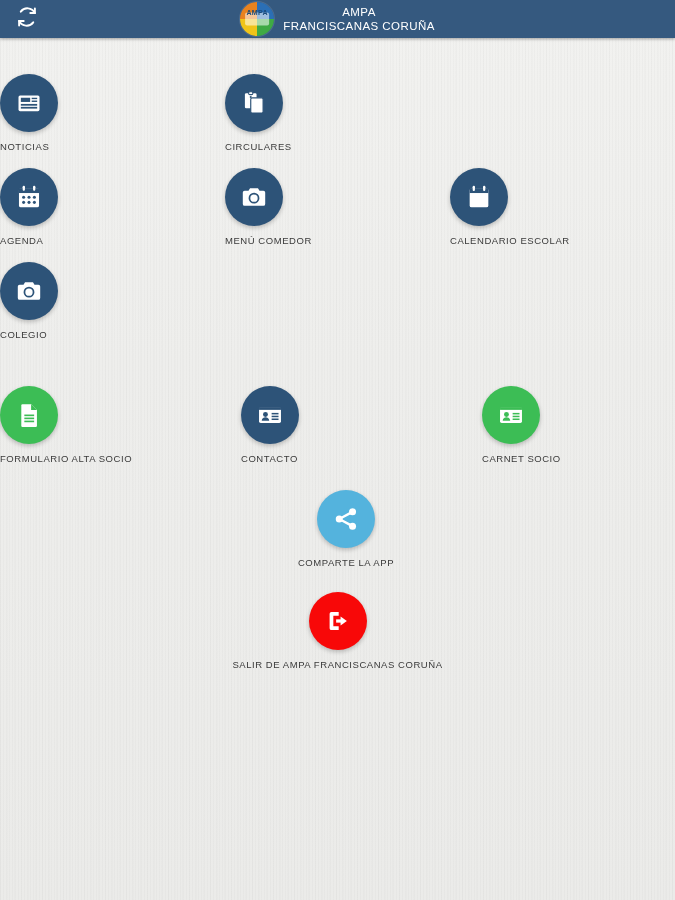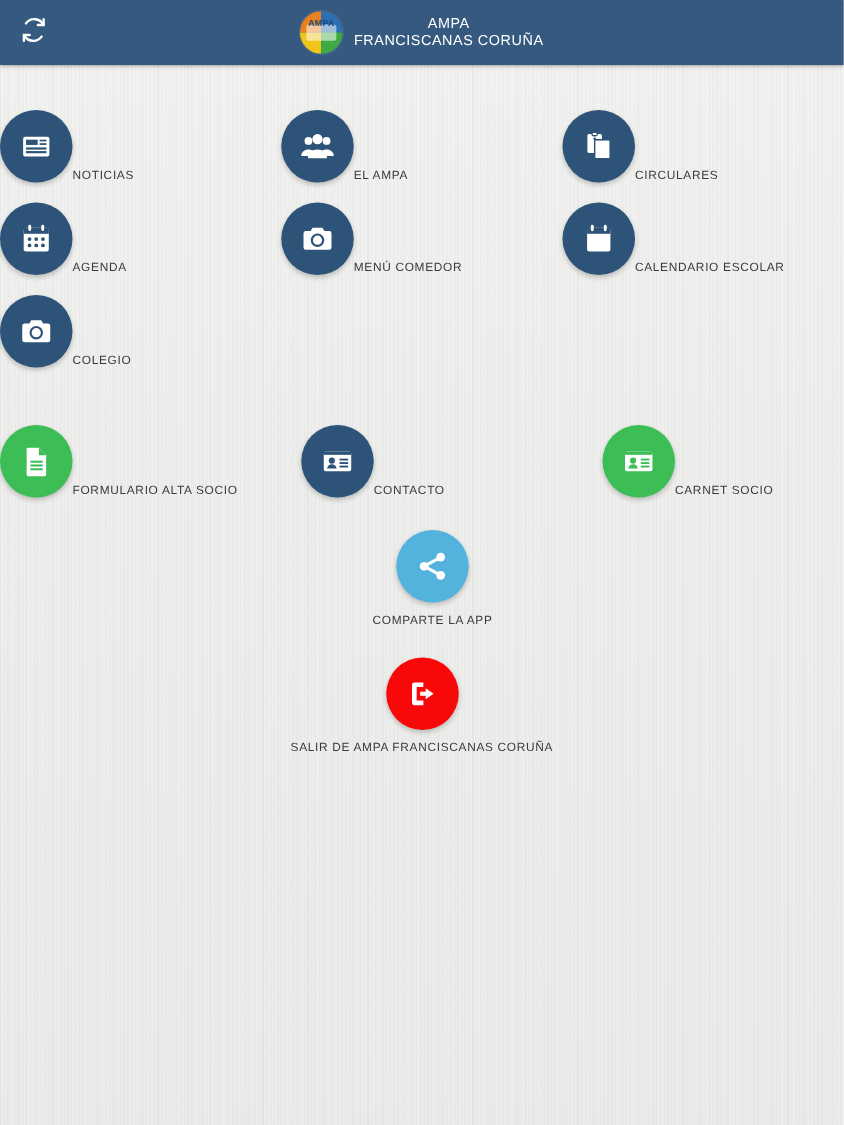--- a/index.html
+++ b/index.html
@@ -18,21 +18,21 @@
         rgba(255,255,255,0) 1px, rgba(255,255,255,0) 3px),
       repeating-linear-gradient(90deg,
         rgba(0,0,0,0.012) 0px, rgba(0,0,0,0.012) 1px,
         rgba(255,255,255,0) 1px, rgba(255,255,255,0) 7px),
       linear-gradient(180deg, #f2f2f0 0%, #eeeeec 40%, #ebebe9 100%);
   }
 
   
   #app-header {
     position:relative;
-    height:52px;
+    height:38px;
     background:#35597f;
     display:flex;
     align-items:center;
     box-shadow:0 1px 3px rgba(0,0,0,0.35);
   }
 
   #refresh-button {
     position:absolute;
     left:12px; top:50%;
     transform:translateY(-50%);
@@ -94,22 +94,22 @@
     padding-top:36px;
   }
 
   .grid-row {
     display:flex;
     margin-bottom:16px;
   }
   .grid-cell {
     width:33.3333%;
     display:flex;
-    flex-direction:row;
-    align-items:flex-end;
+    flex-direction:column;
+    align-items:flex-start;
     text-align:center;
   }
   .grid-cell.empty { visibility:hidden; }
 
   .tile-circle {
     width:58px; height:58px;
     border-radius:50%;
     display:flex;
     align-items:center;
     justify-content:center;
@@ -187,35 +187,20 @@
             <rect x="14.3" y="7.5" width="4.7" height="1.2" fill="#2d5378"></rect>
             <rect x="14.3" y="9.9" width="4.7" height="1.2" fill="#2d5378"></rect>
             <rect x="5" y="12.8" width="14" height="1.5" fill="#2d5378"></rect>
             <rect x="5" y="15.3" width="14" height="1.5" fill="#2d5378"></rect>
           </svg>
         </span>
       </div>
       <div class="tile-label">NOTICIAS</div>
     </div>
 
-    <div class="grid-cell">
-      <div class="tile-circle blue">
-        <span>
-          <svg width="30" height="30" viewBox="0 0 24 24" fill="#ffffff">
-            <circle cx="6.2" cy="8.6" r="2.5"></circle>
-            <circle cx="17.8" cy="8.6" r="2.5"></circle>
-            <path d="M1.6 18.2c0-2.6 2.1-4.2 4.6-4.2s4.6 1.6 4.6 4.2z"></path>
-            <path d="M13.2 18.2c0-2.6 2.1-4.2 4.6-4.2s4.6 1.6 4.6 4.2z"></path>
-            <circle cx="12" cy="7.4" r="3.3"></circle>
-            <path d="M5.9 19.6c0-3.4 2.7-5.6 6.1-5.6s6.1 2.2 6.1 5.6z"></path>
-          </svg>
-        </span>
-      </div>
-      <div class="tile-label">EL AMPA</div>
-    </div>
 
     <div class="grid-cell">
       <div class="tile-circle blue">
         <span>
           <svg width="28" height="28" viewBox="0 0 24 24">
             <rect x="4.2" y="3.6" width="10" height="13" rx="1.1" fill="#ffffff"></rect>
             <rect x="7.4" y="2.4" width="3.6" height="2.4" rx="1" fill="#ffffff" stroke="#2d5378" stroke-width="0.9"></rect>
             <circle cx="9.2" cy="6.9" r="0.9" fill="#2d5378"></circle>
             <rect x="9.2" y="7.6" width="10.6" height="13" rx="1.1" fill="#ffffff" stroke="#2d5378" stroke-width="1"></rect>
           </svg>

